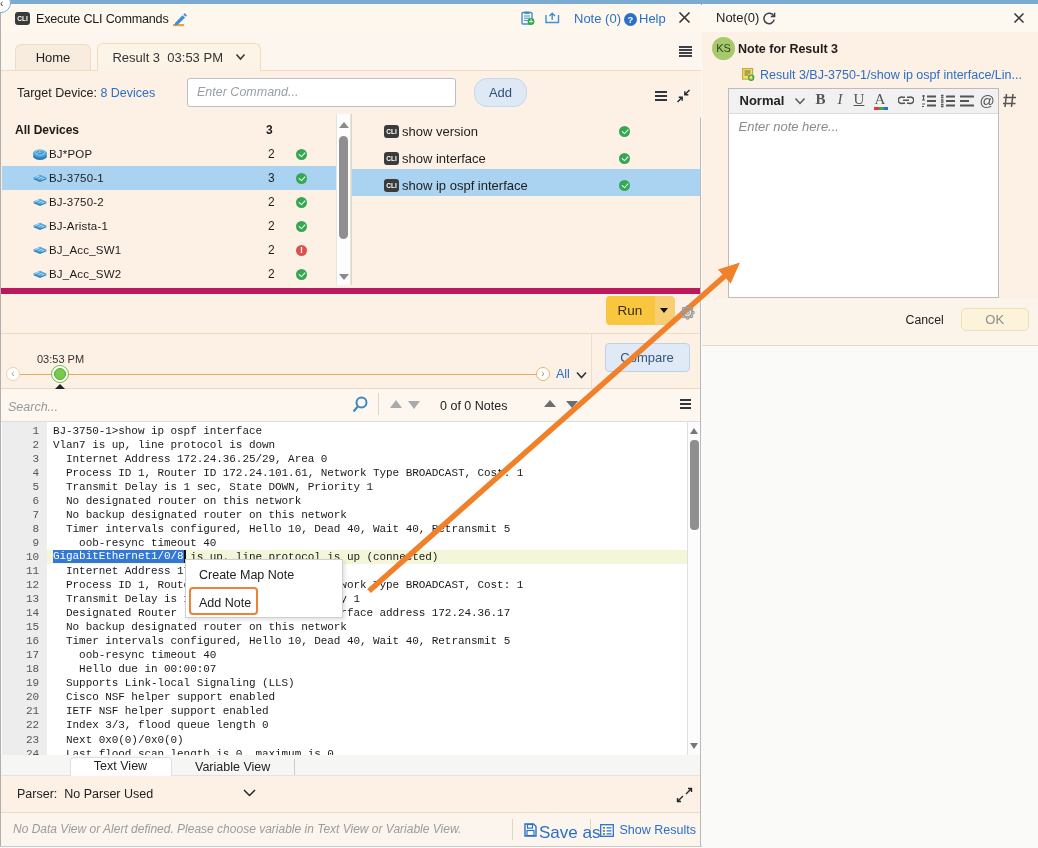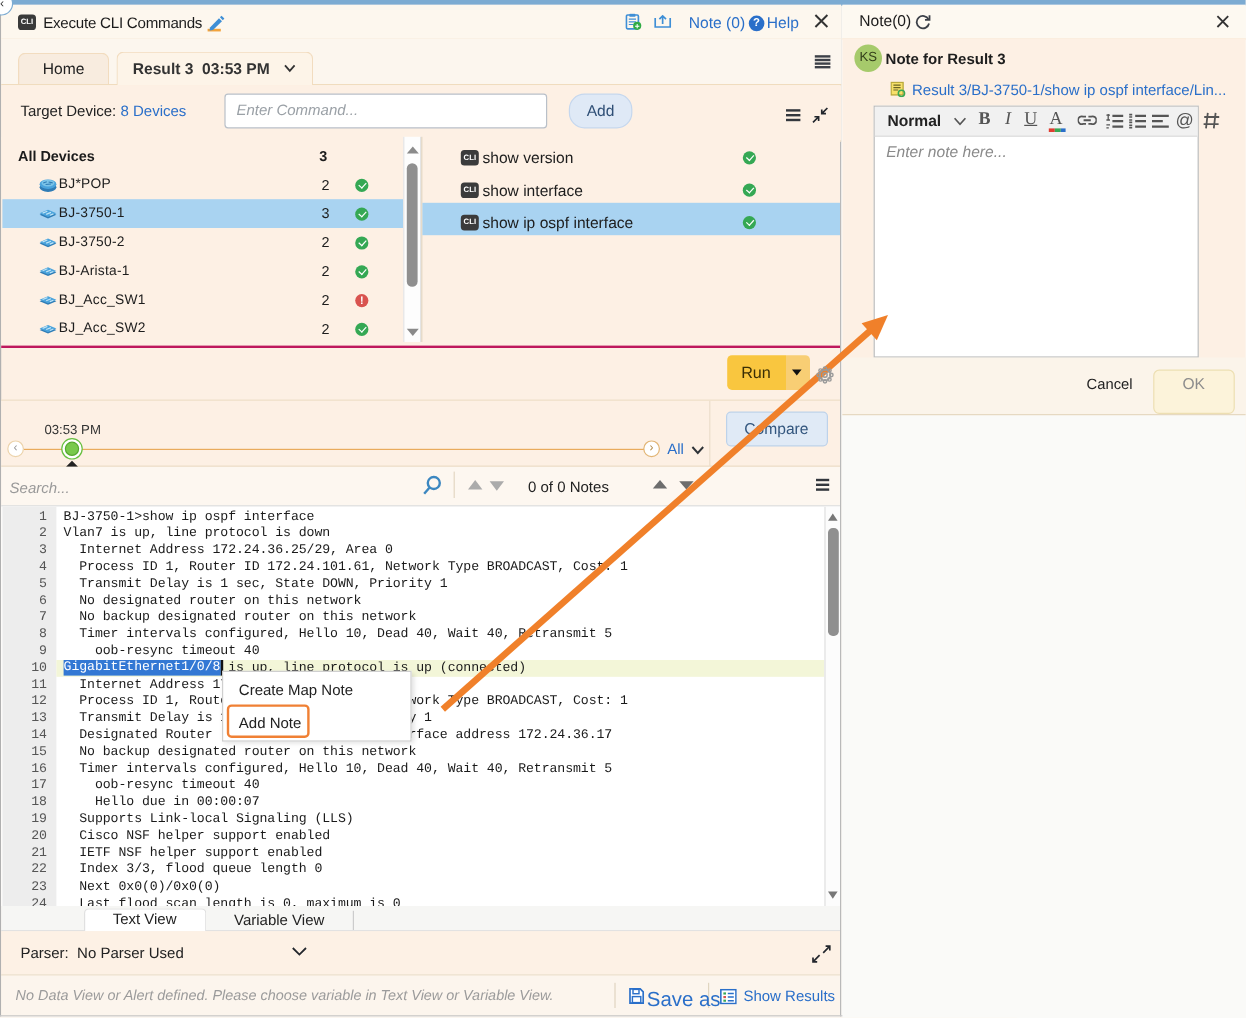--- a/index.html
+++ b/index.html
@@ -54,21 +54,21 @@
   </svg>
   <div class="abs lnk" style="left:573px;top:8px;height:14px;line-height:14px;font-size:13px;">Note (0)</div>
   <div class="abs" style="left:623px;top:8.5px;width:13px;height:13px;border-radius:50%;background:#2a6fc9;color:#fff;font-size:9.5px;font-weight:bold;text-align:center;line-height:13px;">?</div>
   <div class="abs lnk" style="left:638px;top:8px;height:14px;line-height:14px;font-size:13px;">Help</div>
   <svg class="abs" style="left:677px;top:7px;" width="13" height="13" viewBox="0 0 13 13">
     <path d="M1.5 1.5 L11.5 11.5 M11.5 1.5 L1.5 11.5" stroke="#333" stroke-width="1.6"></path>
   </svg>
 
   <div class="abs" style="left:0;top:27.5px;width:700px;height:39px;background:#fcf6ee;border-bottom:1px solid #f0dcbe;box-sizing:border-box;"></div>
   <div class="abs" style="left:14px;top:39.5px;width:76px;height:26px;background:#f8ecdf;border:1px solid #f2dcbf;border-bottom:none;border-radius:6px 6px 0 0;box-sizing:border-box;text-align:center;line-height:26px;font-size:13px;color:#222;">Home</div>
-  <div class="abs" style="left:96px;top:38.5px;width:164px;height:28px;background:#fdf4e8;border:1px solid #f2dcbf;border-bottom:none;border-radius:6px 6px 0 0;box-sizing:border-box;text-align:center;line-height:27px;font-size:13px;font-weight:bold;color:#333;">Result 3&nbsp; 03:53 PM <svg style="margin-left:8px;vertical-align:1px;" width="11" height="8" viewBox="0 0 11 8">
+  <div class="abs" style="left:96px;top:38.5px;width:164px;height:28px;background:#fdf4e8;border:1px solid #f2dcbf;border-bottom:none;border-radius:6px 6px 0 0;box-sizing:border-box;text-align:center;line-height:27px;font-size:13px;font-weight:normal;color:#333;">Result 3&nbsp; 03:53 PM <svg style="margin-left:8px;vertical-align:1px;" width="11" height="8" viewBox="0 0 11 8">
         <path d="M1.5 1.5 L5.5 6 L9.5 1.5" fill="none" stroke="#333" stroke-width="1.5"></path>
       </svg></div>
   <div class="abs" style="left:678px;top:42px;width:13px;height:12px;">
     <div style="height:1.5px;background:#3c4048;margin-bottom:1.6px;"></div>
     <div style="height:1.5px;background:#3c4048;margin-bottom:1.6px;"></div>
     <div style="height:1.5px;background:#3c4048;margin-bottom:1.6px;"></div>
     <div style="height:1.5px;background:#3c4048;"></div>
   </div>
 
   <div class="abs" style="left:0;top:66.5px;width:700px;height:47px;background:#fdf0e4;border-bottom:1px solid #ecdcc3;box-sizing:border-box;"></div>
@@ -79,21 +79,21 @@
     <div style="height:2px;background:#33373d;margin-bottom:2px;"></div>
     <div style="height:2px;background:#33373d;margin-bottom:2px;"></div>
     <div style="height:2px;background:#33373d;"></div>
   </div>
   <svg class="abs" style="left:675px;top:84.5px;" width="15" height="14" viewBox="0 0 15 14">
     <path d="M13.5 1 L8.8 5.7 M8.8 2.2 L8.8 5.7 L12.3 5.7" stroke="#23272d" stroke-width="1.4" fill="none"></path>
     <path d="M1.5 13 L6.2 8.3 M6.2 11.8 L6.2 8.3 L2.7 8.3" stroke="#23272d" stroke-width="1.4" fill="none"></path>
   </svg>
 </div>
 
-<div id="lists" class="abs" style="left:1px;top:113.5px;width:699px;height:174.5px;background:#fdf0e4;border-bottom:2px solid #be185d;box-sizing:content-box;">
+<div id="lists" class="abs" style="left:1px;top:113.5px;width:699px;height:174.5px;background:#fdf0e4;border-bottom:6px solid #be185d;box-sizing:content-box;">
 
   <div class="abs" style="left:1px;top:52.5px;width:334px;height:24px;background:#a9d3f1;"></div>
 
   <div class="abs" style="left:14px;top:4.5px;width:320px;height:24px;line-height:24px;font-size:12px;font-weight:bold;color:#1b1b1b;">All Devices</div>
   <div class="abs" style="left:265px;top:4.5px;width:20px;height:24px;line-height:24px;font-size:12px;font-weight:bold;color:#1b1b1b;">3</div>
 
   <div class="devrow" style="top:28.5px;">
       <svg class="dicon" viewBox="0 0 16 12">
         <ellipse cx="8" cy="8" rx="7" ry="4" fill="#2f7cb5"></ellipse>
         <ellipse cx="8" cy="5.5" rx="7" ry="4" fill="#4aa3dc"></ellipse>
@@ -395,21 +395,21 @@
       <svg style="position:absolute;left:273px;top:4px;" width="15" height="15" viewBox="0 0 15 15">
           <g stroke="#555" stroke-width="1.5">
             <path d="M4.5 1 L3 14 M11 1 L9.5 14 M1.5 4.5 L14 4.5 M1 10.5 L13.5 10.5"></path>
           </g>
         </svg>
     </div>
     <div style="position:absolute;left:10px;top:30px;font-size:13px;font-style:italic;color:#8a8a8a;">Enter note here...</div>
   </div>
   <div class="abs" style="left:0;top:293.5px;width:336px;height:47px;background:#fbf4ea;"></div>
   <div class="abs" style="left:203.5px;top:309px;font-size:12.3px;color:#222;">Cancel</div>
-  <div class="abs" style="left:259px;top:304px;width:67.5px;height:37px;background:#fcf3da;border:1px solid #eddfb2;border-radius:5px;box-sizing:border-box;text-align:center;line-height:22px;font-size:13px;color:#8c8c8c;">OK</div>
+  <div class="abs" style="left:259px;top:304px;width:67.5px;height:23px;background:#fcf3da;border:1px solid #eddfb2;border-radius:5px;box-sizing:border-box;text-align:center;line-height:22px;font-size:13px;color:#8c8c8c;">OK</div>
 </div>
 
 <svg class="abs" style="left:0;top:0;pointer-events:none;z-index:50;" width="1038" height="848" viewBox="0 0 1038 848">
   <line x1="369" y1="591" x2="727" y2="274" stroke="#f0802a" stroke-width="5.5"></line>
   <polygon points="740,262.5 730.7,283.6 718.0,269.4" fill="#f0802a"></polygon>
 </svg>
 
 <div class="abs" style="left:-9px;top:-7px;width:20px;height:20px;border-radius:50%;background:#fff;border:1.5px solid #7cabd2;box-sizing:border-box;"></div>
 <div class="abs" style="left:0px;top:-2px;font-size:10px;color:#333;">‹</div>
 

